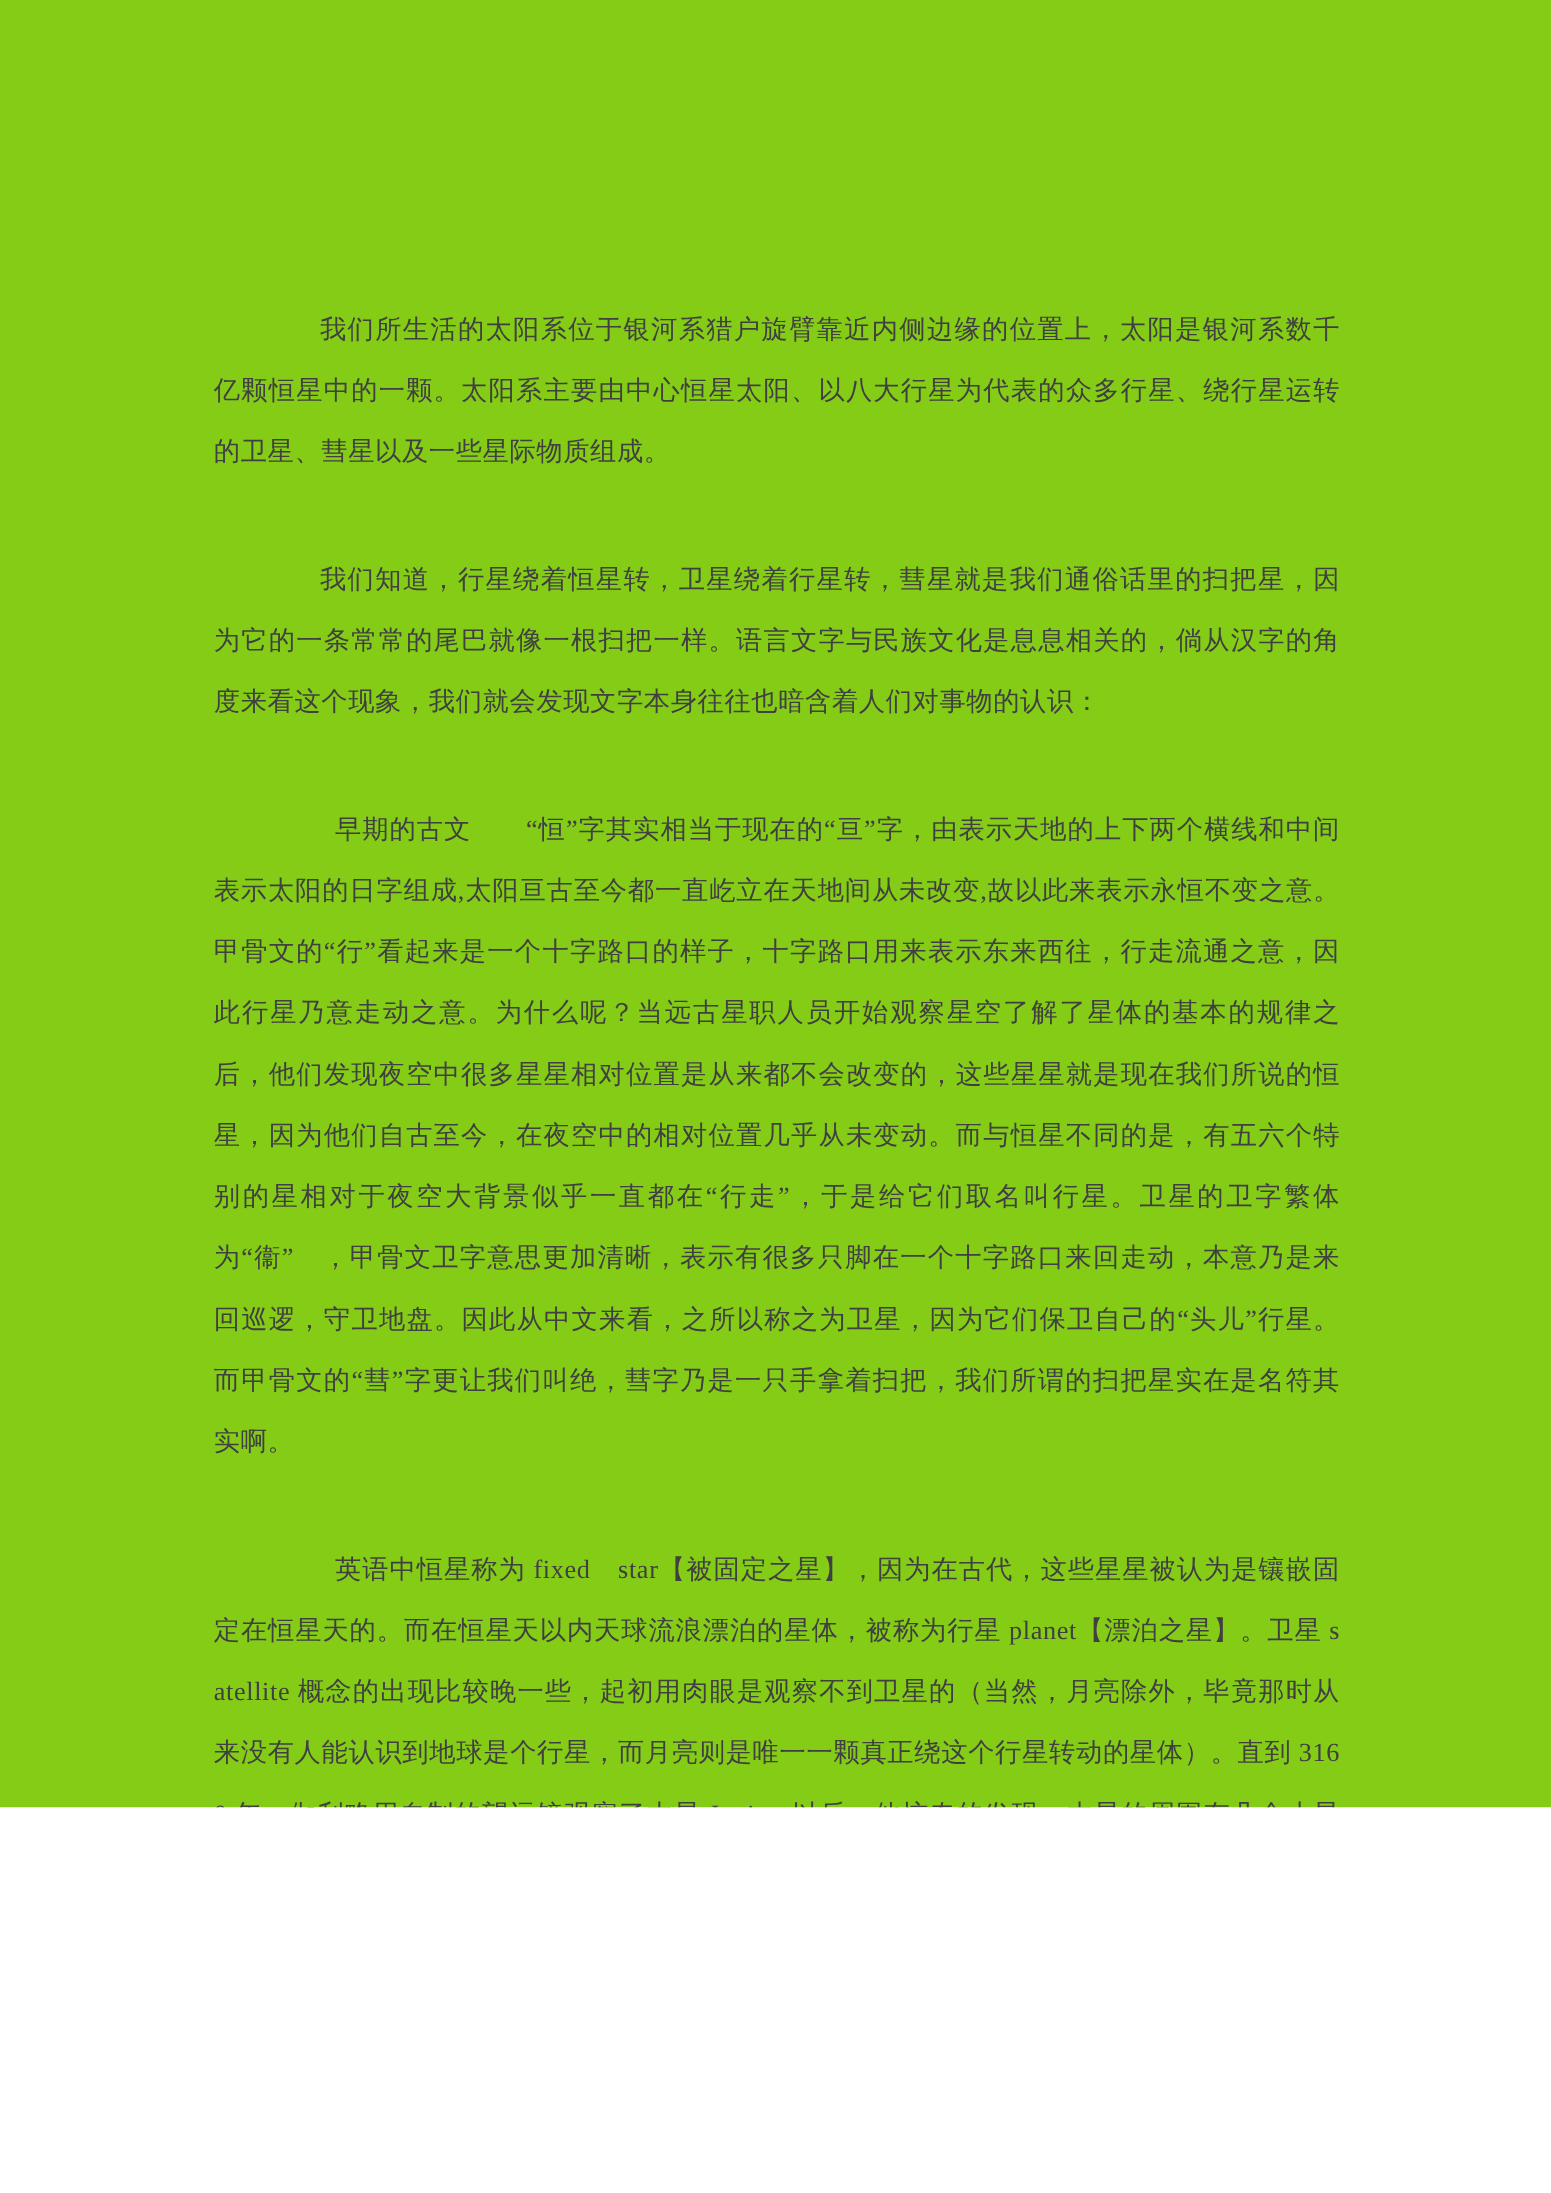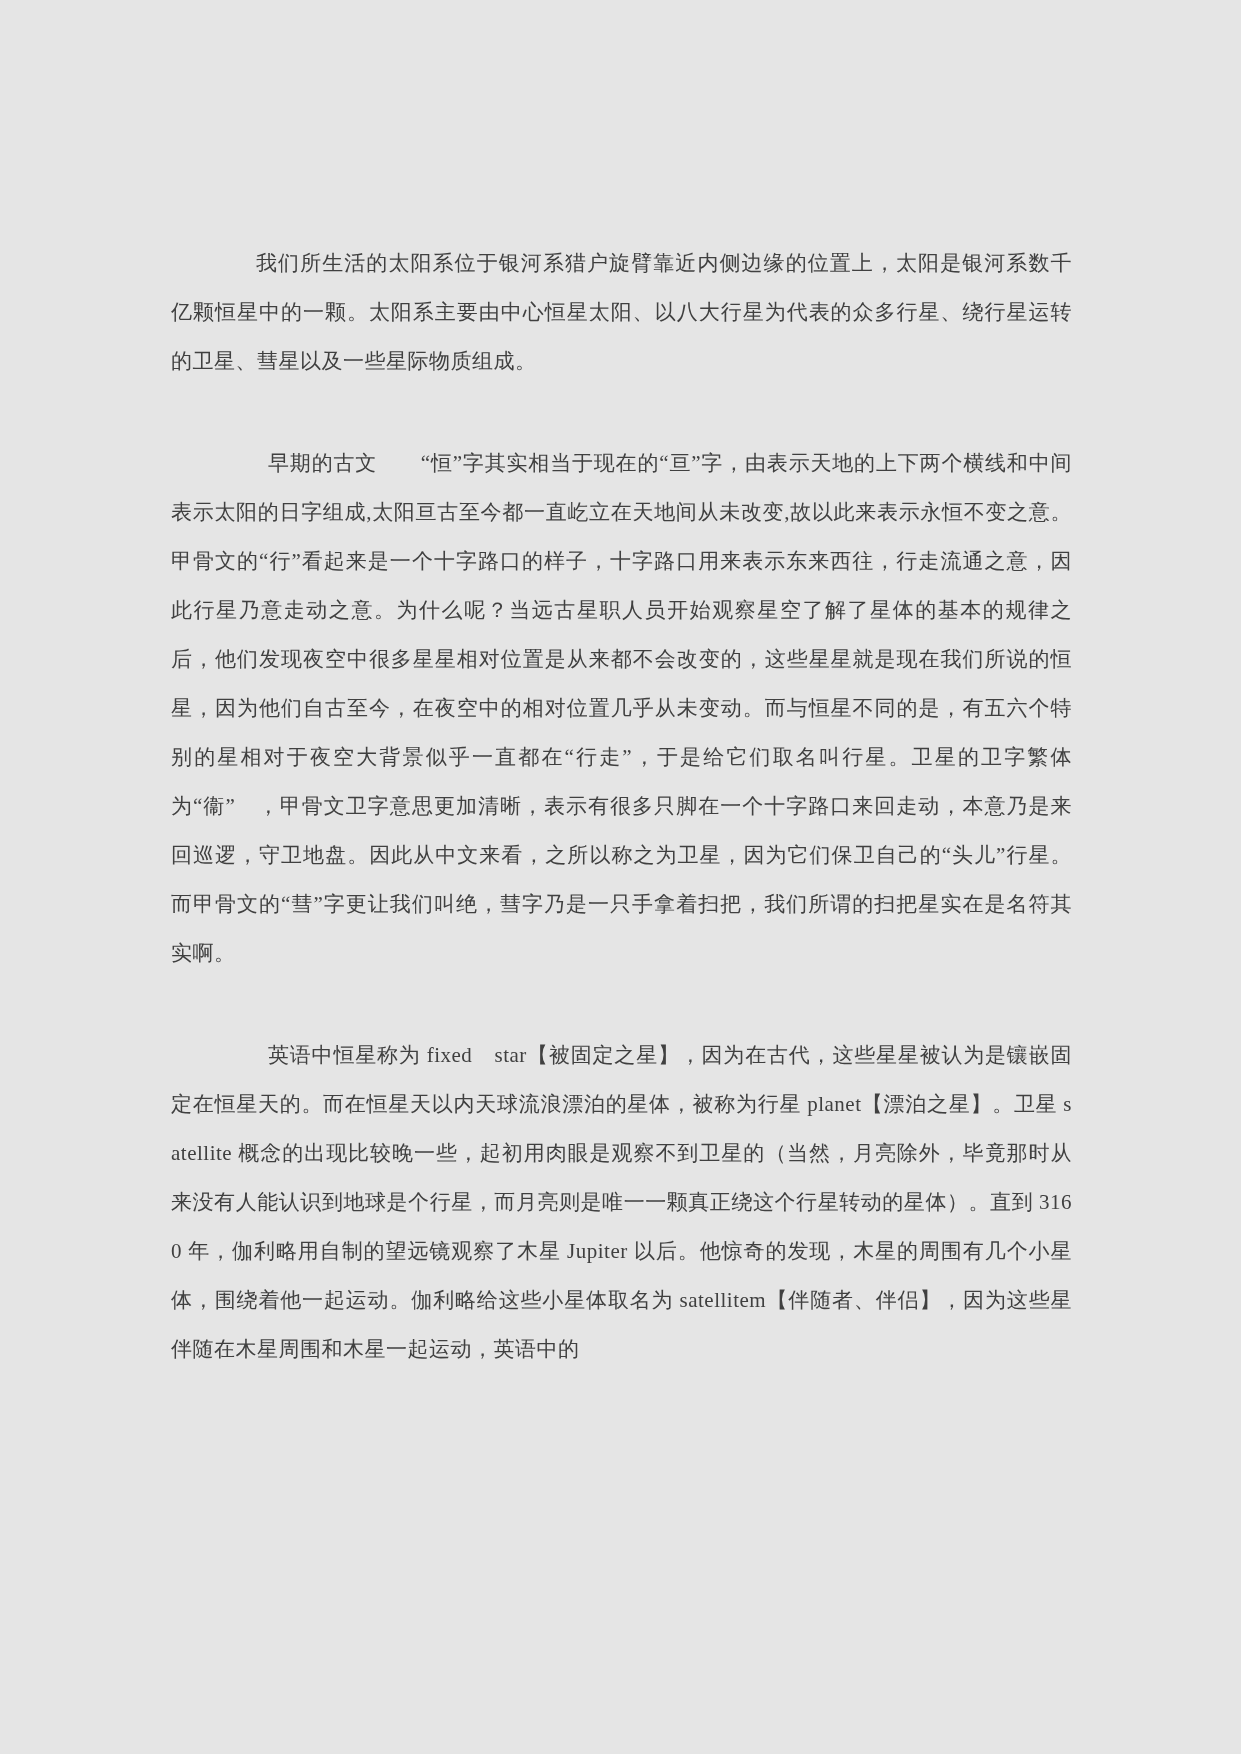--- a/index.html
+++ b/index.html
@@ -3,22 +3,22 @@
 <meta charset="utf-8">
 <style>
   html, body {
     margin: 0;
     padding: 0;
     background: #ffffff;
   }
   .page {
     position: relative;
     width: 1241px;
-    height: 1754px;
-    background: #e5e5e5;
+    height: 1446px;
+    background: #84cc16;
     overflow: hidden;
   }
   .content {
     position: absolute;
     left: 171px;
     top: 239px;
     width: 901px;
     font-family: "Liberation Serif", "DejaVu Serif", serif;
     font-size: 21px;
     line-height: 49px;
@@ -32,16 +32,17 @@
   }
   .indent-a { text-indent: 85px; }
   .indent-b { text-indent: 97px; }
 </style>
 </head>
 <body>
 
 <div class="page">
   <div class="content">
     <p class="para indent-a">我们所生活的太阳系位于银河系猎户旋臂靠近内侧边缘的位置上，太阳是银河系数千亿颗恒星中的一颗。太阳系主要由中心恒星太阳、以八大行星为代表的众多行星、绕行星运转的卫星、彗星以及一些星际物质组成。</p>
+    <p class="para indent-a">我们知道，行星绕着恒星转，卫星绕着行星转，彗星就是我们通俗话里的扫把星，因为它的一条常常的尾巴就像一根扫把一样。语言文字与民族文化是息息相关的，倘从汉字的角度来看这个现象，我们就会发现文字本身往往也暗含着人们对事物的认识：</p>
     <p class="para indent-b">早期的古文　　“恒”字其实相当于现在的“亘”字，由表示天地的上下两个横线和中间表示太阳的日字组成,太阳亘古至今都一直屹立在天地间从未改变,故以此来表示永恒不变之意。甲骨文的“行”看起来是一个十字路口的样子，十字路口用来表示东来西往，行走流通之意，因此行星乃意走动之意。为什么呢？当远古星职人员开始观察星空了解了星体的基本的规律之后，他们发现夜空中很多星星相对位置是从来都不会改变的，这些星星就是现在我们所说的恒星，因为他们自古至今，在夜空中的相对位置几乎从未变动。而与恒星不同的是，有五六个特别的星相对于夜空大背景似乎一直都在“行走”，于是给它们取名叫行星。卫星的卫字繁体为“衞”　，甲骨文卫字意思更加清晰，表示有很多只脚在一个十字路口来回走动，本意乃是来回巡逻，守卫地盘。因此从中文来看，之所以称之为卫星，因为它们保卫自己的“头儿”行星。而甲骨文的“彗”字更让我们叫绝，彗字乃是一只手拿着扫把，我们所谓的扫把星实在是名符其实啊。</p>
     <p class="para indent-b">英语中恒星称为 fixed　star【被固定之星】，因为在古代，这些星星被认为是镶嵌固定在恒星天的。而在恒星天以内天球流浪漂泊的星体，被称为行星 planet【漂泊之星】。卫星 satellite 概念的出现比较晚一些，起初用肉眼是观察不到卫星的（当然，月亮除外，毕竟那时从来没有人能认识到地球是个行星，而月亮则是唯一一颗真正绕这个行星转动的星体）。直到 3160 年，伽利略用自制的望远镜观察了木星 Jupiter 以后。他惊奇的发现，木星的周围有几个小星体，围绕着他一起运动。伽利略给这些小星体取名为 satellitem【伴随者、伴侣】，因为这些星伴随在木星周围和木星一起运动，英语中的</p>
   </div>
 </div>
 
 </body></html>

